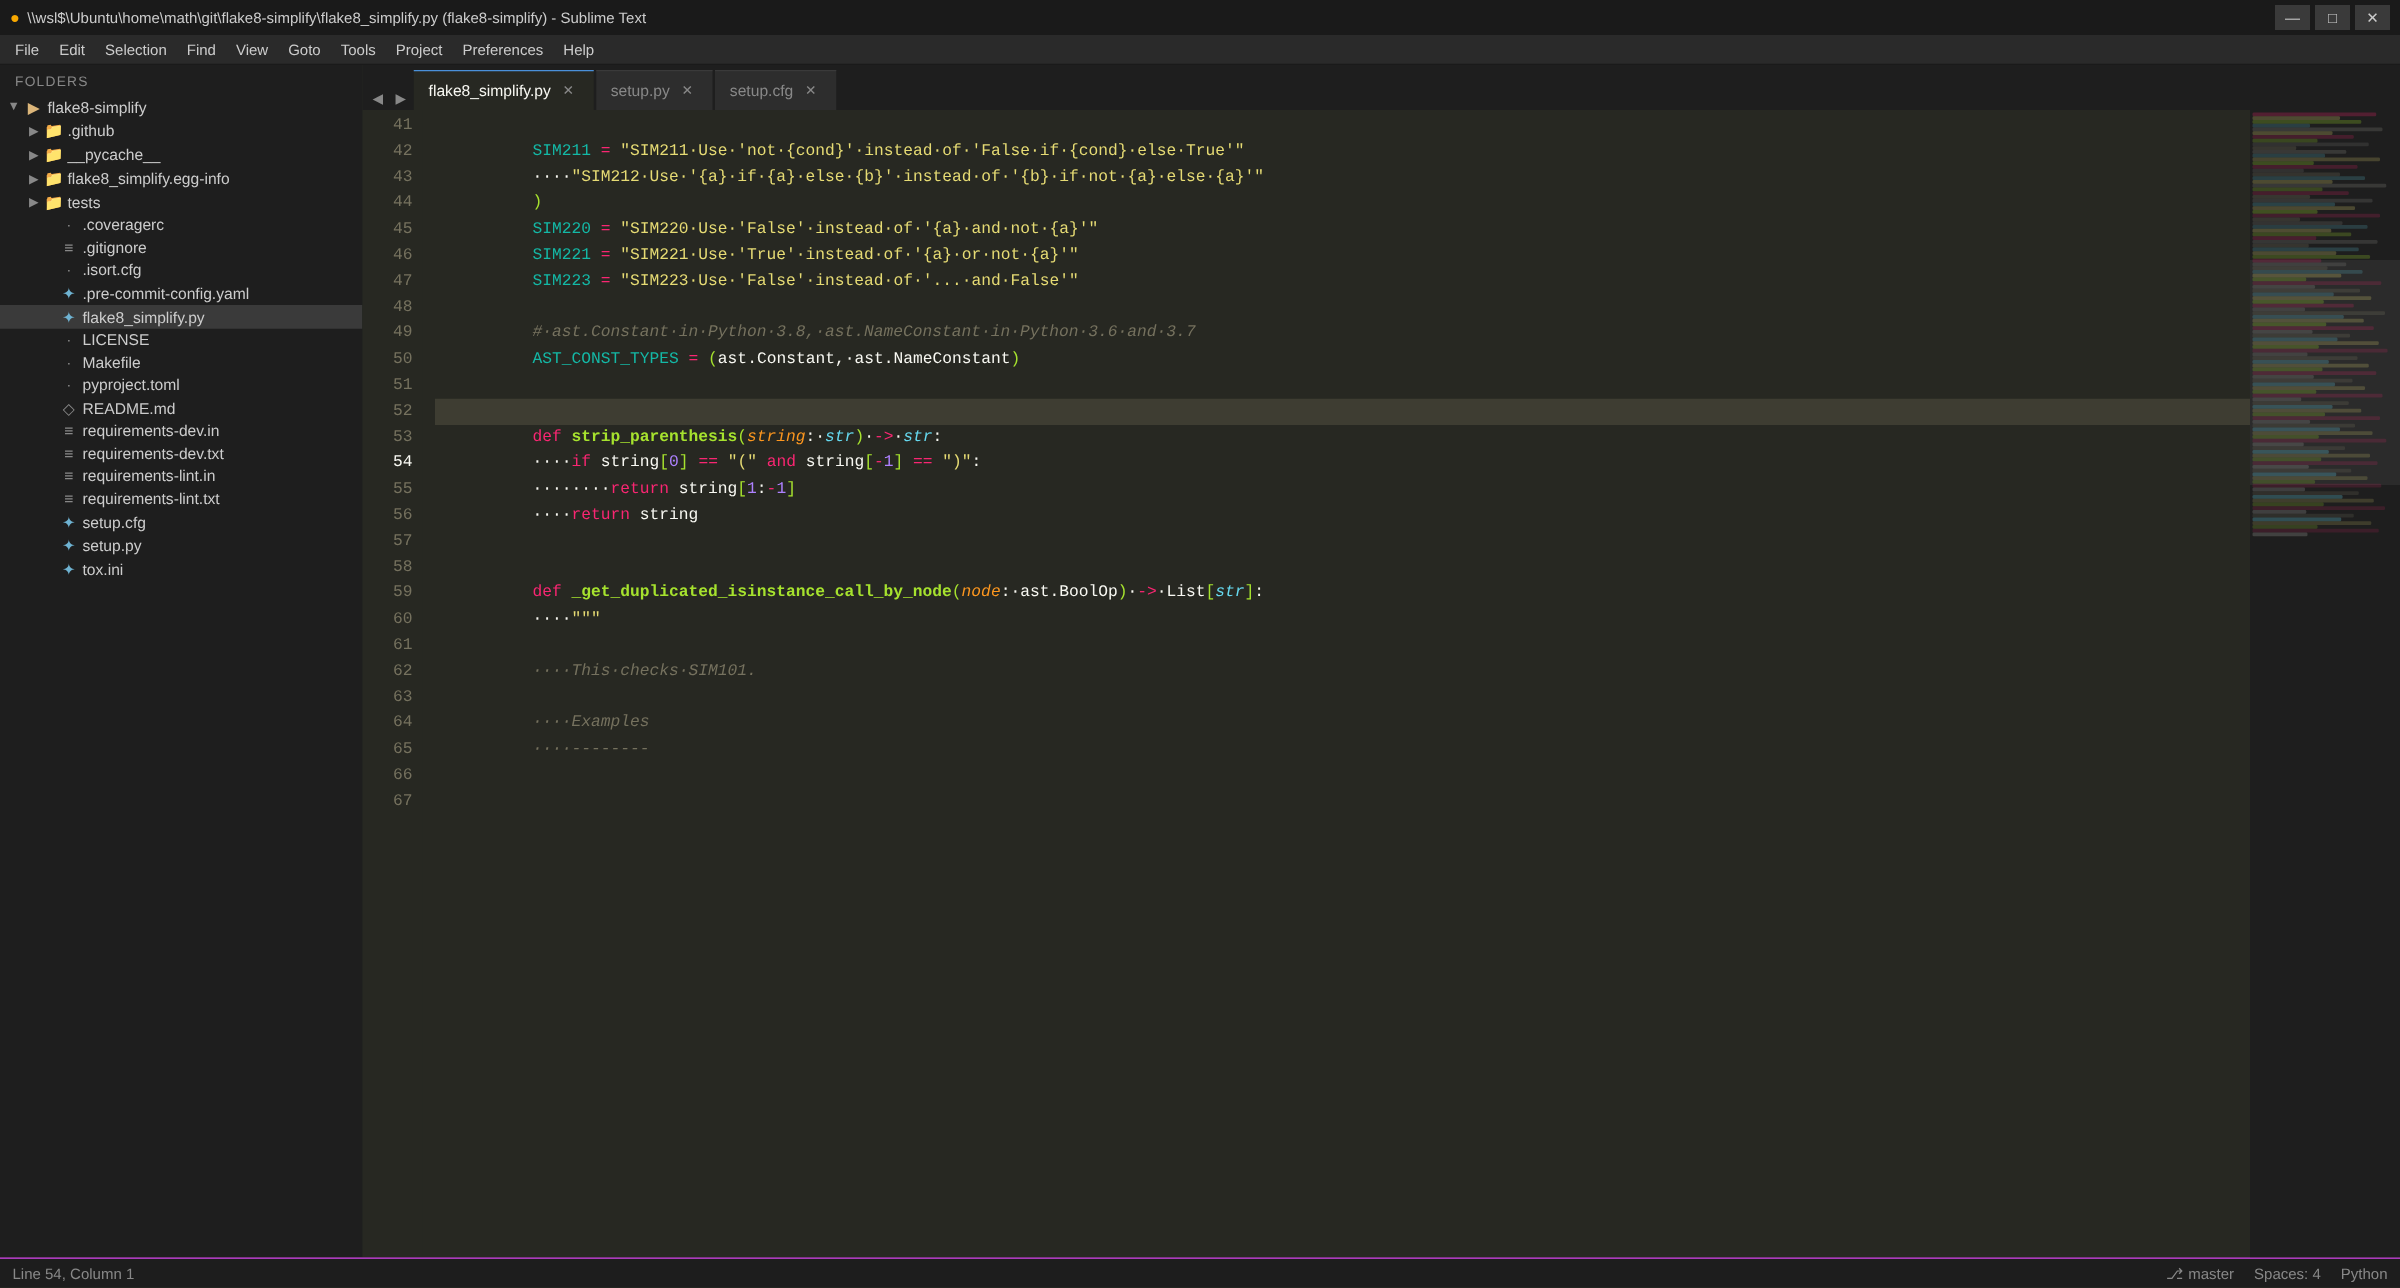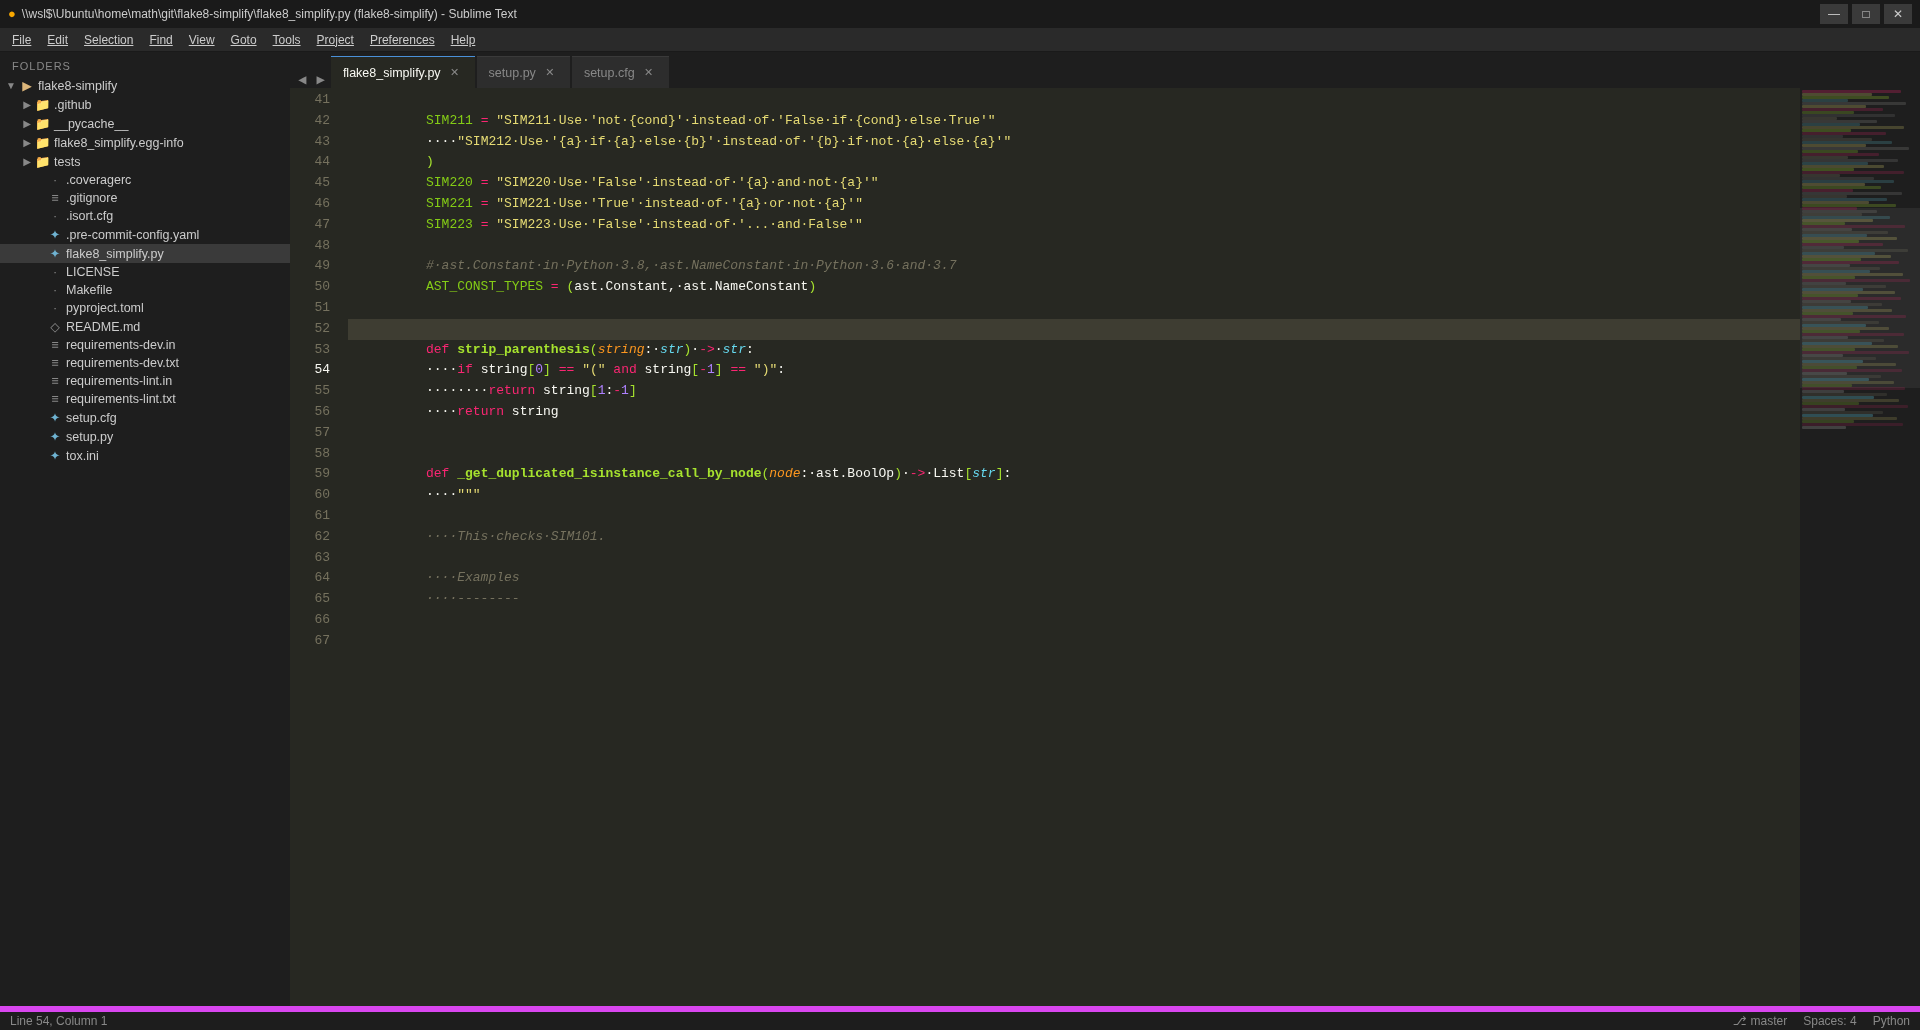--- a/index.html
+++ b/index.html
@@ -62,21 +62,20 @@
       padding: 0 4px;
       flex-shrink: 0;
       border-bottom: 1px solid #1a1a1a;
     }
     .menu-item {
       color: #cccccc;
       font-size: 12px;
       font-family: 'Segoe UI', Arial, sans-serif;
       padding: 2px 8px;
       cursor: pointer;
-      text-decoration: underline;
     }
 
     
     #main {
       display: flex;
       flex: 1;
       overflow: hidden;
     }
 
     
@@ -230,21 +229,21 @@
     .fn { color: #a6e22e; font-weight: bold; }
     .str { color: #e6db74; }
     .num { color: #ae81ff; }
     .op { color: #f92672; }
     .cm { color: #75715e; font-style: italic; }
     .dc { color: #75715e; font-style: italic; }
     .var-b { color: #fd971f; font-style: italic; } 
     .pl { color: #f8f8f2; } 
     .brace-y { color: #e6db74; }
     .brace-g { color: #a6e22e; }
-    .const-name { color: #84cc16; }
+    .const-name { color: #14b8a6; }
     .dot { color: #f8f8f2; }
     .and-kw { color: #f92672; text-align: right; }
 
     
     #minimap {
       width: 120px;
       background: #1e1e1e;
       flex-shrink: 0;
       overflow: hidden;
       position: relative;
@@ -269,21 +268,21 @@
 
     
     #statusbar {
       background: #1d1d1d;
       height: 24px;
       display: flex;
       align-items: center;
       padding: 0 10px;
       justify-content: space-between;
       flex-shrink: 0;
-      border-top: 6px solid #d946ef;
+      border-top: 1px solid #d946ef;
     }
     .statusbar-left, .statusbar-right {
       display: flex;
       align-items: center;
       gap: 16px;
       color: #888;
       font-size: 12px;
       font-family: 'Segoe UI', Arial, sans-serif;
     }
     .statusbar-item {

